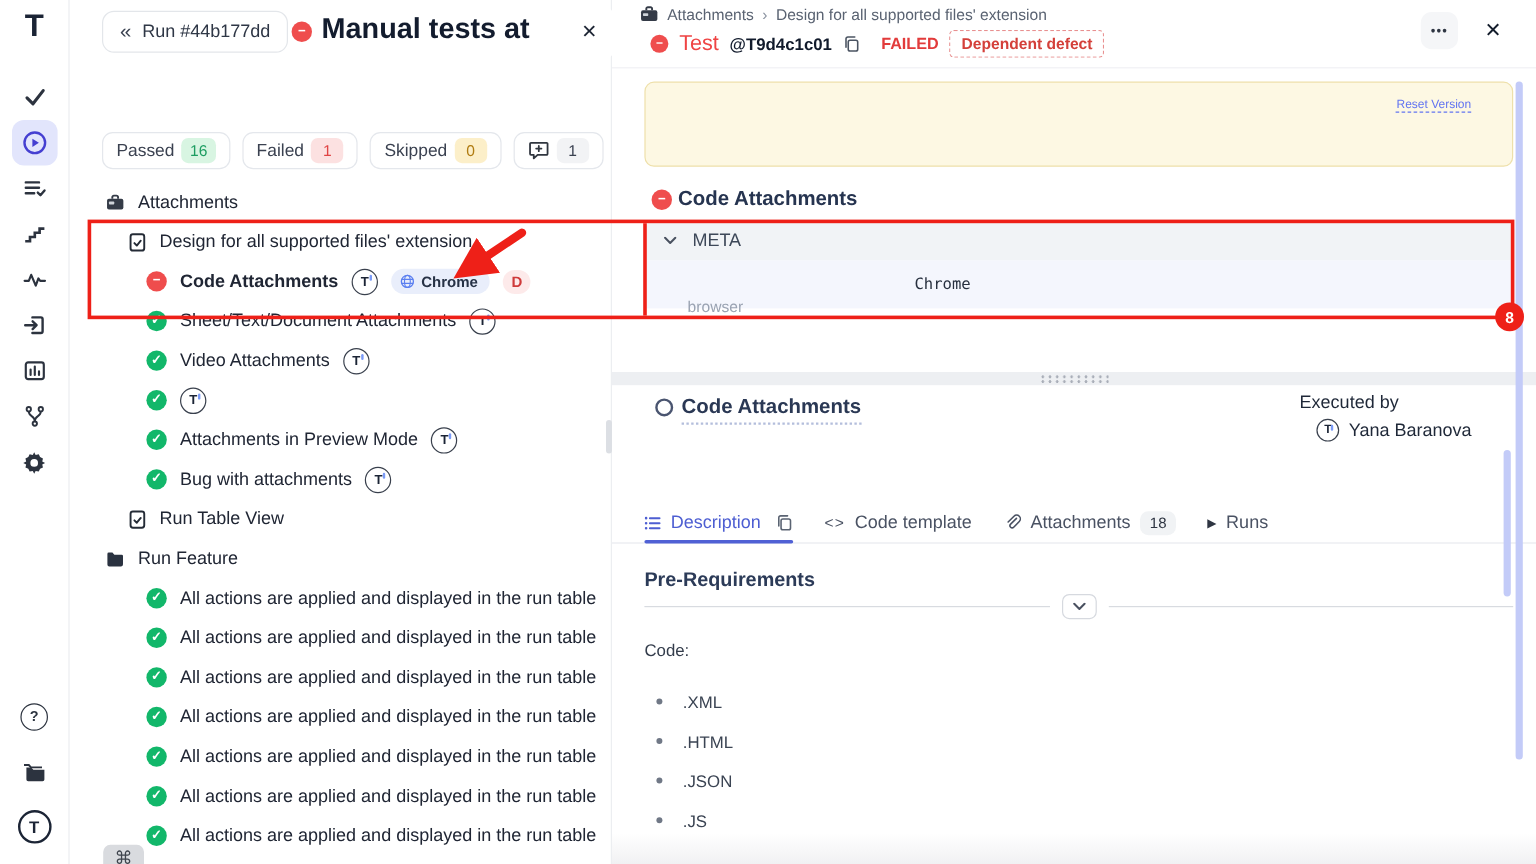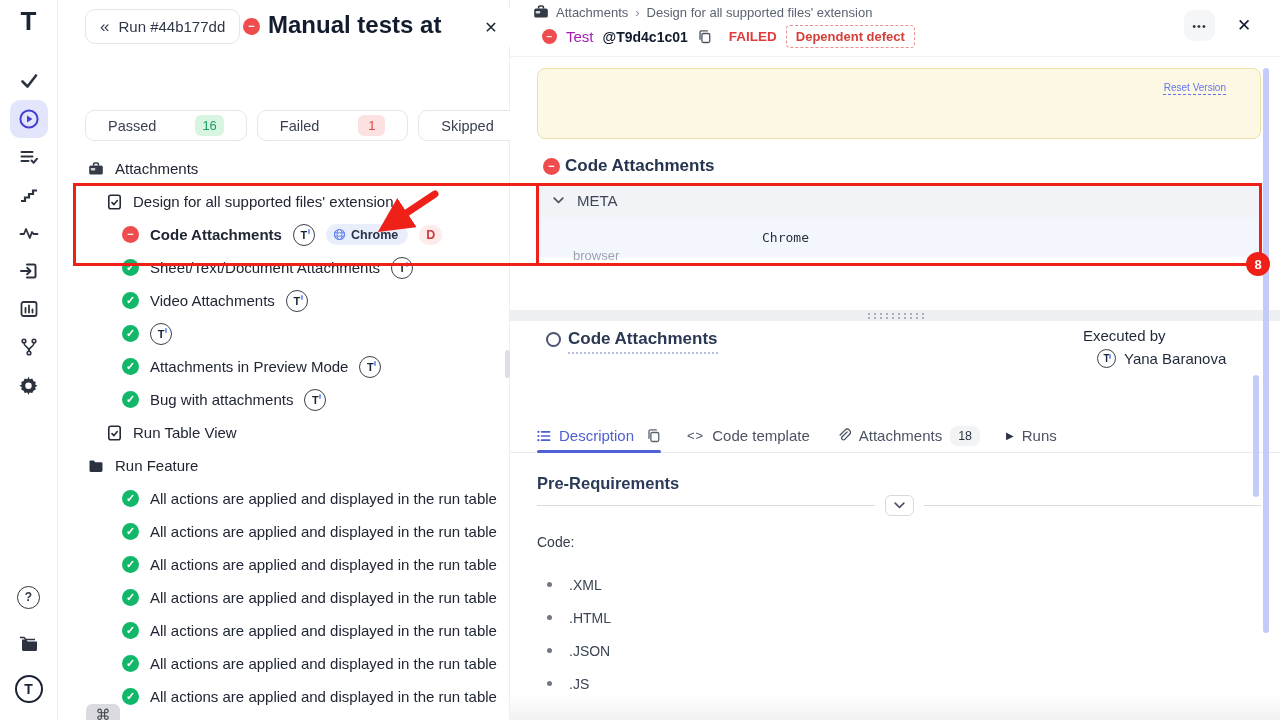--- a/index.html
+++ b/index.html
@@ -22,22 +22,22 @@
   .back-btn{position:absolute;left:27px;top:9px;height:35px;padding:0 14px;border:1px solid #e3e6ea;border-radius:10px;background:#fff;display:flex;align-items:center;gap:9px;font-size:15px;color:#2f3746;cursor:pointer;}
   .back-btn .chev{font-size:17px;color:#3a4150;line-height:1;}
   .st{width:17px;height:17px;border-radius:50%;display:grid;place-items:center;color:#fff;font-size:11px;font-weight:bold;flex:0 0 auto;line-height:1;}
   .st.failed{background:#ef4d4d;}
   .st.passed{background:#12b76a;}
   .title-dot{position:absolute;left:185px;top:18px;}
   .panel-title{position:absolute;left:210px;top:11px;width:204px;font-size:24px;font-weight:bold;color:#131c2e;white-space:nowrap;overflow:hidden;}
   .close-card{position:absolute;left:412px;top:5px;width:42px;height:45px;background:#fff;border-radius:10px;display:grid;place-items:center;z-index:3;}
   .x-glyph{font-size:16px;color:#1c2433;cursor:pointer;line-height:1;}
   .chips{position:absolute;left:27px;top:110px;display:flex;gap:10px;}
-  .chip{height:31px;border:1px solid #e4e7ec;border-radius:9px;background:#fff;display:flex;align-items:center;gap:21px;padding:0 22px;font-size:14.5px;color:#3a4150;cursor:pointer;}
-  .cnt{min-width:27px;height:21px;border-radius:6px;display:grid;place-items:center;font-size:13px;padding:0 7px;margin-left:18px;}
+  .chip{height:31px;border:1px solid #e4e7ec;border-radius:9px;background:#fff;display:flex;align-items:center;gap:6px;padding:0 11px;font-size:14.5px;color:#3a4150;cursor:pointer;}
+  .cnt{min-width:27px;height:21px;border-radius:6px;display:grid;place-items:center;font-size:13px;padding:0 7px;}
   .cnt.green{background:#d8f5e2;color:#1d9d61;}
   .cnt.red{background:#fce1e1;color:#e04444;}
   .cnt.yellow{background:#fcefc9;color:#b07b10;}
   .cnt.plain{background:#f2f3f5;color:#3a4150;}
   .tree{position:absolute;left:0;top:152px;width:452px;}
   .trow{height:33px;display:flex;align-items:center;gap:11px;font-size:15px;color:#202634;white-space:nowrap;cursor:pointer;}
   .trow.bold .t-label{font-weight:bold;}
   .t-ic{flex:0 0 auto;display:grid;place-items:center;}
   .avatar{width:22px;height:22px;border:1.4px solid #39404d;border-radius:50%;display:grid;place-items:center;font-size:11px;font-weight:800;color:#1b2435;position:relative;flex:0 0 auto;background:#fff;}
   .avatar::after{content:"";position:absolute;top:4px;right:4px;width:2px;height:5px;background:#7b9bf7;border-radius:1px;}
@@ -46,21 +46,21 @@
   .tree-sb{position:absolute;left:447px;top:350px;width:5px;height:28px;background:#dcdfe4;border-radius:3px;}
   .cmd-badge{position:absolute;left:28px;top:704px;width:34px;height:22px;background:#d9dbdf;border-radius:6px;display:grid;place-items:center;font-size:15px;color:#3e444d;}
 
   
   .detail{position:absolute;left:510px;top:0;width:770px;height:720px;background:#fff;}
   .d-head{position:absolute;top:0;left:0;width:770px;height:57px;border-bottom:1px solid #f0f1f4;}
   .crumbs{position:absolute;left:23px;top:4px;display:flex;align-items:center;gap:7px;font-size:13px;color:#5a6372;}
   .crumb-sep{color:#8b93a1;}
   .d-row2{position:absolute;left:32px;top:25px;display:flex;align-items:center;gap:9px;}
   .st.sm{width:15px;height:15px;font-size:10px;}
-  .test-label{font-size:15px;color:#a21caf;}
+  .test-label{font-size:18px;color:#ef4444;}
   .test-id{font-size:14px;font-weight:bold;color:#111a2b;}
   .failed-txt{font-size:13.5px;font-weight:bold;color:#e23b3b;margin-left:8px;}
   .defect-pill{border:1px dashed #e89090;color:#d4403a;background:#fff;padding:3px 9px;font-size:13px;font-weight:bold;border-radius:4px;}
   .dots-btn{position:absolute;left:674px;top:10px;width:31px;height:31px;border-radius:9px;background:#f5f6f8;display:grid;place-items:center;font-size:11px;letter-spacing:1px;color:#2e3542;cursor:pointer;}
   .d-close{position:absolute;left:727px;top:17px;font-size:17px;color:#141d2c;cursor:pointer;line-height:1;}
   .banner{position:absolute;left:27px;top:68px;width:724px;height:71px;background:#fdf8e3;border:1px solid #eee0aa;border-radius:8px;}
   .banner-text{position:absolute;left:28px;top:12px;width:530px;font-size:14px;line-height:23px;color:#7e6a26;}
   .banner-link{position:absolute;right:34px;top:13px;font-size:10px;color:#6274f1;text-decoration:underline dashed;text-underline-offset:3px;cursor:pointer;text-align:center;}
   .sec-head-ic{position:absolute;left:33px;top:158px;}
   .sec-head{position:absolute;left:55px;top:156px;font-size:17px;font-weight:bold;color:#263450;}

